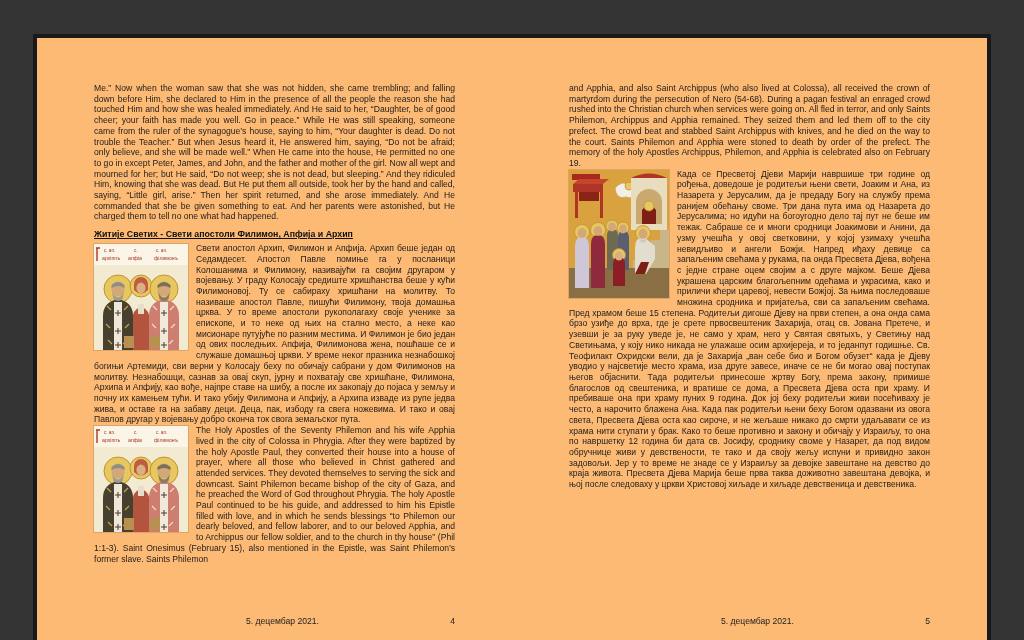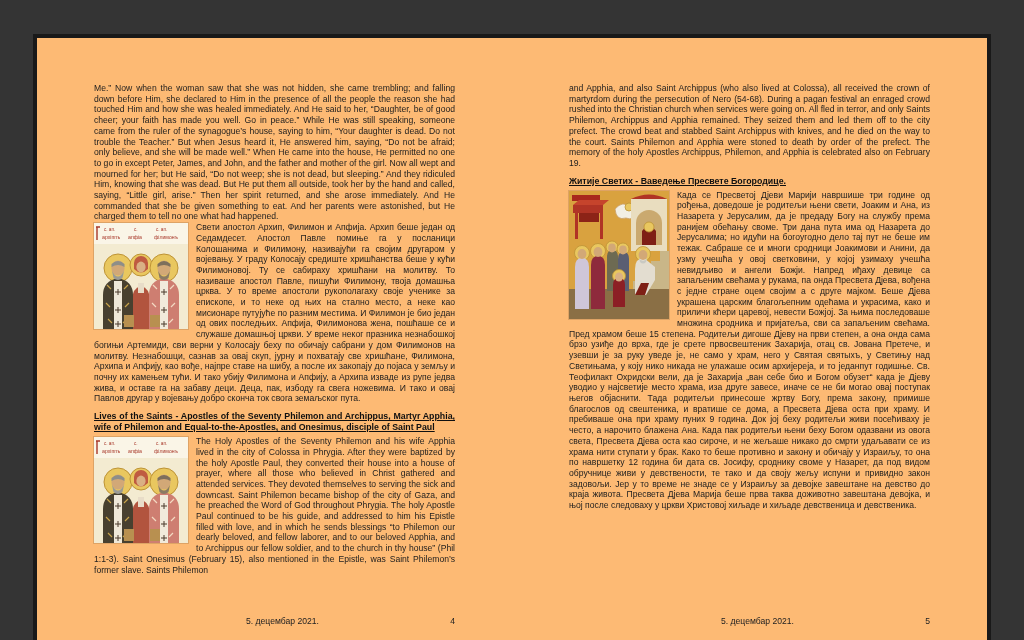--- a/index.html
+++ b/index.html
@@ -146,45 +146,44 @@
     </symbol>
   </defs>
 </svg>
 
 <div class="viewer">
   <div class="spread">
 
     <div class="page">
       <p class="body">Me.” Now when the woman saw that she was not hidden, she came trembling; and falling down before Him, she declared to Him in the presence of all the people the reason she had touched Him and how she was healed immediately. And He said to her, “Daughter, be of good cheer; your faith has made you well. Go in peace.” While He was still speaking, someone came from the ruler of the synagogue’s house, saying to him, “Your daughter is dead. Do not trouble the Teacher.” But when Jesus heard it, He answered him, saying, “Do not be afraid; only believe, and she will be made well.” When He came into the house, He permitted no one to go in except Peter, James, and John, and the father and mother of the girl. Now all wept and mourned for her; but He said, “Do not weep; she is not dead, but sleeping.” And they ridiculed Him, knowing that she was dead. But He put them all outside, took her by the hand and called, saying, “Little girl, arise.” Then her spirit returned, and she arose immediately. And He commanded that she be given something to eat. And her parents were astonished, but He charged them to tell no one what had happened.</p>
 
+      <h3 class="heading">Житије Светих - Свети апостоли Филимон, Апфија и Архип</h3>
       <div class="section body">
         <svg class="icon-float icon-small">
             <use href="#sym-three-saints"></use>
           </svg>
         <span>Свети апостол Архип, Филимон и Апфија. Архип беше један од Седамдесет. Апостол Павле помиње га у посланици Колошанима и Филимону, називајући га својим другаром у војевању. У граду Колосају средиште хришћанства беше у кући Филимоновој. Ту се сабираху хришћани на молитву. То називаше апостол Павле, пишући Филимону, твоја домашња црква. У то време апостоли рукополагаху своје ученике за епископе, и то неке од њих на стално место, а неке као мисионаре путујуће по разним местима. И Филимон је био један од ових последњих. Апфија, Филимонова жена, пошћаше се и служаше домашњој цркви. У време неког празника незнабошкој богињи Артемиди, сви верни у Колосају беху по обичају сабрани у дом Филимонов на молитву. Незнабошци, сазнав за овај скуп, јурну и похватају све хришћане, Филимона, Архипа и Апфију, као вође, најпре ставе на шибу, а после их закопају до појаса у земљу и почну их камењем тући. И тако убију Филимона и Апфију, а Архипа изваде из рупе једва жива, и оставе га на забаву деци. Деца, пак, избоду га свега ножевима. И тако и овај Павлов другар у војевању добро сконча ток свога земаљског пута.</span>
       </div>
 
-      <h3 class="heading">Lives of the Saints - Apostles of the Seventy Philemon and Archippus, Martyr Apphia, wife of Philemon and Equal-to-the-Apostles, and Onesimus, disciple of Saint Paul</h3>
       <div class="section body">
         <svg class="icon-float icon-small">
             <use href="#sym-three-saints"></use>
           </svg>
         <span>The Holy Apostles of the Seventy Philemon and his wife Apphia lived in the city of Colossa in Phrygia. After they were baptized by the holy Apostle Paul, they converted their house into a house of prayer, where all those who believed in Christ gathered and attended services. They devoted themselves to serving the sick and downcast. Saint Philemon became bishop of the city of Gaza, and he preached the Word of God throughout Phrygia. The holy Apostle Paul continued to be his guide, and addressed to him his Epistle filled with love, and in which he sends blessings “to Philemon our dearly beloved, and fellow laborer, and to our beloved Apphia, and to Archippus our fellow soldier, and to the church in thy house” (Phil 1:1-3). Saint Onesimus (February 15), also mentioned in the Epistle, was Saint Philemon’s former slave. Saints Philemon</span>
       </div>
 
       <div class="footer">
         <span>5. децембар 2021.</span>
         <span class="page-num">4</span>
       </div>
     </div>
 
     <div class="page">
       <p class="body">and Apphia, and also Saint Archippus (who also lived at Colossa), all received the crown of martyrdom during the persecution of Nero (54-68). During a pagan festival an enraged crowd rushed into the Christian church when services were going on. All fled in terror, and only Saints Philemon, Archippus and Apphia remained. They seized them and led them off to the city prefect. The crowd beat and stabbed Saint Archippus with knives, and he died on the way to the court. Saints Philemon and Apphia were stoned to death by order of the prefect. The memory of the holy Apostles Archippus, Philemon, and Apphia is celebrated also on February 19.</p>
 
-      <h3 class="heading">Житије Светих - Ваведење Пресвете Богородице.</h3>
       <div class="section body">
         <svg class="icon-float icon-large">
             <use href="#sym-entry-theotokos"></use>
           </svg>
         <span>Када се Пресветој Дјеви Марији навршише три године од рођења, доведоше је родитељи њени свети, Јоаким и Ана, из Назарета у Јерусалим, да је предаду Богу на службу према ранијем обећању своме. Три дана пута има од Назарета до Јерусалима; но идући на богоугодно дело тај пут не беше им тежак. Сабраше се и многи сродници Јоакимови и Анини, да узму учешћа у овој светковини, у којој узимаху учешћа невидљиво и ангели Божји. Напред иђаху девице са запаљеним свећама у рукама, па онда Пресвета Дјева, вођена с једне стране оцем својим а с друге мајком. Беше Дјева украшена царским благољепним одећама и украсима, како и приличи кћери царевој, невести Божјој. За њима последоваше множина сродника и пријатеља, сви са запаљеним свећама. Пред храмом беше 15 степена. Родитељи дигоше Дјеву на први степен, а она онда сама брзо узиђе до врха, где је срете првосвештеник Захарија, отац св. Јована Претече, и узевши је за руку уведе је, не само у храм, него у Святая святыхъ, у Светињу над Светињама, у коју нико никада не улажаше осим архијереја, и то једанпут годишње. Св. Теофилакт Охридски вели, да је Захарија „ван себе био и Богом обузет“ када је Дјеву уводио у најсветије место храма, иза друге завесе, иначе се не би могао овај поступак његов објаснити. Тада родитељи принесоше жртву Богу, према закону, примише благослов од свештеника, и вратише се дома, а Пресвета Дјева оста при храму. И пребиваше она при храму пуних 9 година. Док јој беху родитељи живи посећиваху је често, а нарочито блажена Ана. Када пак родитељи њени беху Богом одазвани из овога света, Пресвета Дјева оста као сироче, и не жељаше никако до смрти удаљавати се из храма нити ступати у брак. Како то беше противно и закону и обичају у Израиљу, то она по навршетку 12 година би дата св. Јосифу, сроднику своме у Назарет, да под видом обручнице живи у девствености, те тако и да своју жељу испуни и привидно закон задовољи. Јер у то време не знаде се у Израиљу за девојке завештане на девство до краја живота. Пресвета Дјева Марија беше прва таква доживотно завештана девојка, и њој после следоваху у цркви Христовој хиљаде и хиљаде девственица и девственика.</span>
       </div>
 
       <div class="footer">
         <span>5. децембар 2021.</span>
         <span class="page-num">5</span>

